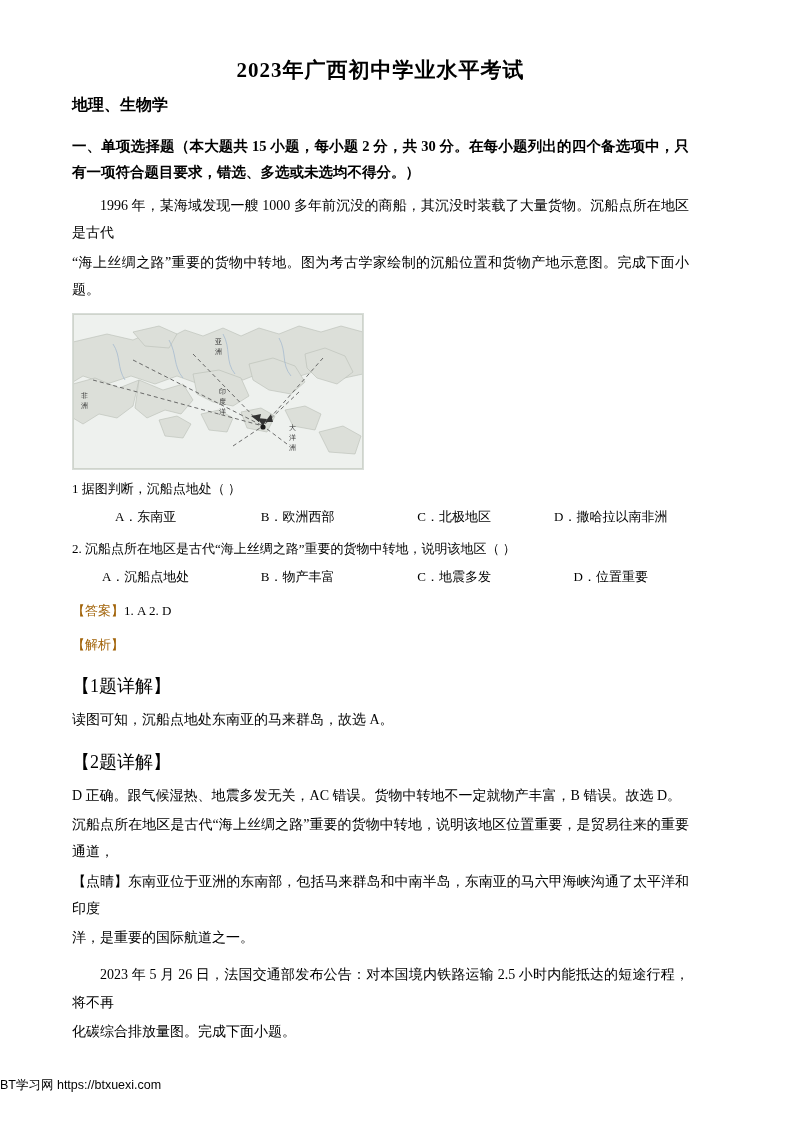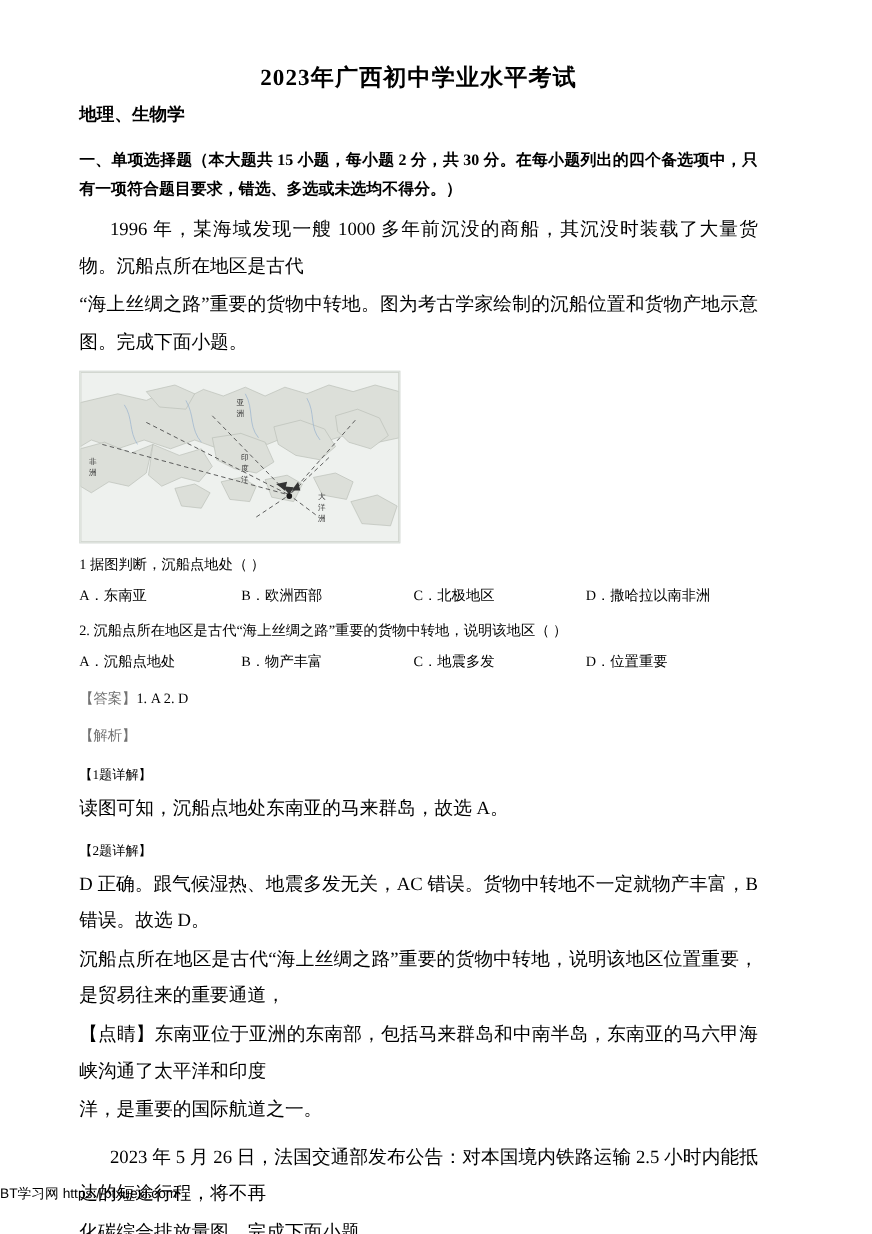--- a/index.html
+++ b/index.html
@@ -39,21 +39,21 @@
     line-height: 1.5;
   }
   .section-head {
     font-size: 14.5px;
     font-weight: bold;
     line-height: 1.85;
     margin: 0 0 6px 0;
     text-align: justify;
   }
   .para {
-    font-size: 17px;
+    font-size: 14px;
     line-height: 1.95;
     text-align: justify;
     margin: 0 0 2px 0;
   }
   .indent {
     text-indent: 28px;
   }
   .q-line {
     font-size: 13px;
     line-height: 2.0;
@@ -61,35 +61,36 @@
   }
   .opts {
     font-size: 13px;
     line-height: 2.0;
     margin: 2px 0 0 0;
     display: flex;
     width: 100%;
   }
   .opts span {
     display: inline-block;
+    text-align: center;
   }
   .opt-a { width: 160px; }
   .opt-b { width: 170px; }
   .opt-c { width: 170px; }
   .opt-d { width: 170px; }
   .ans-line {
     font-size: 13px;
     line-height: 2.0;
     margin: 8px 0 0 0;
   }
   .tag-blue {
-    color: #737373;
+    color: #a16207;
   }
   .sub-head {
-    font-size: 12px;
+    font-size: 18px;
     line-height: 2.0;
     margin: 10px 0 2px 0;
     font-weight: normal;
   }
   .figure {
     margin: 10px 0 6px 0;
     width: 290px;
     height: 155px;
     position: relative;
     background: #eef1ee;

